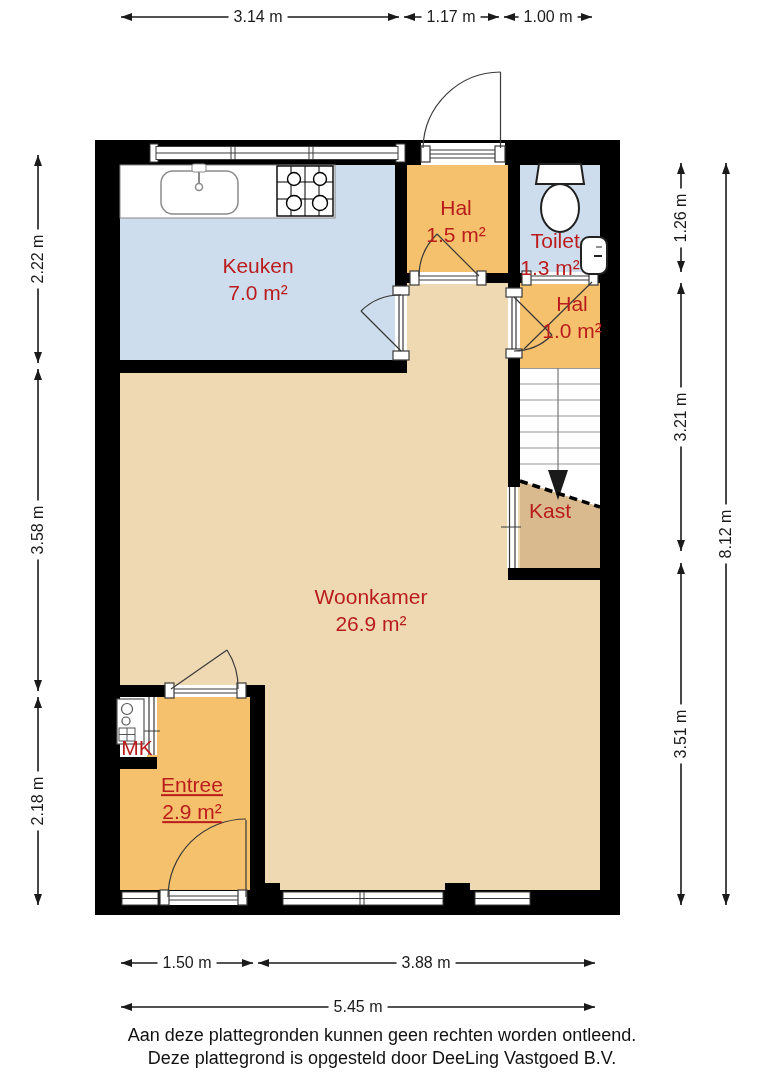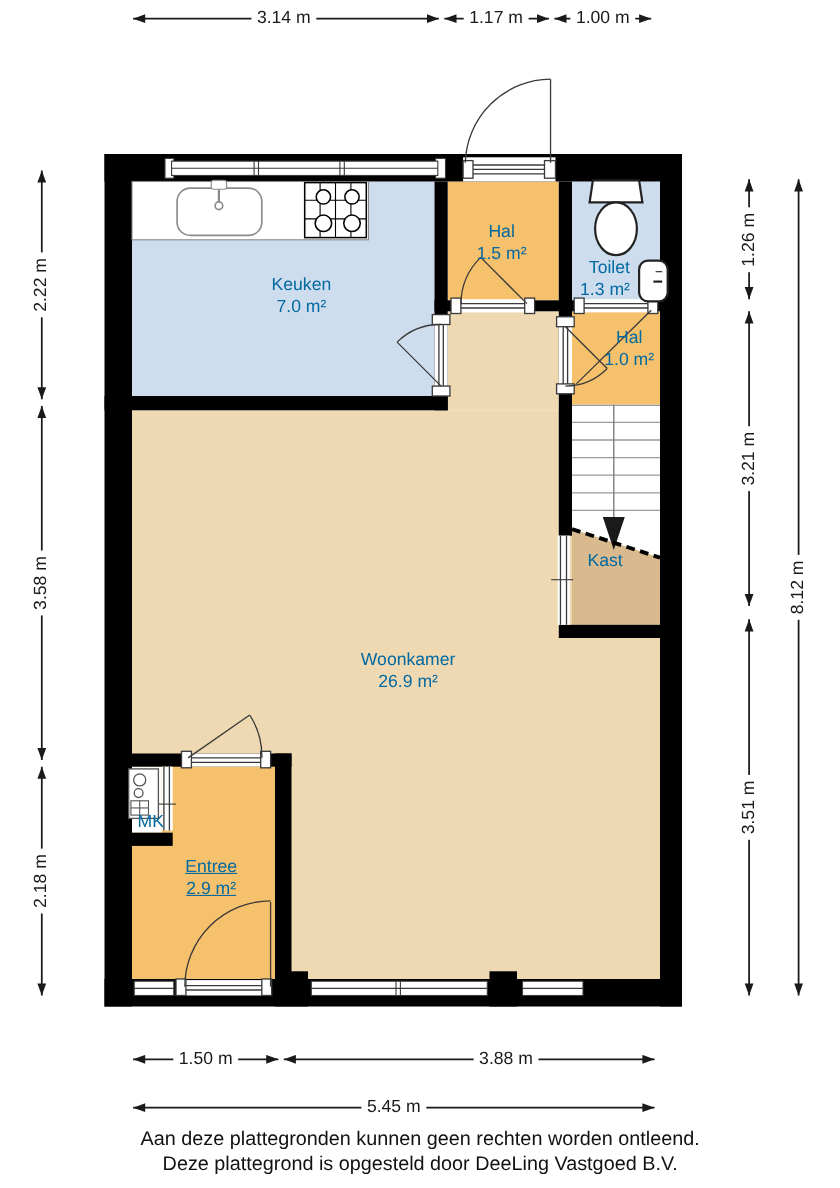--- a/index.html
+++ b/index.html
@@ -9,23 +9,23 @@
     background:#ffffff;
     font-family:"Liberation Sans","DejaVu Sans",sans-serif;
     color:#1a1a1a;
     overflow:hidden;
   }
   .plan-svg{position:absolute;left:0;top:0;}
   .room-label{
     position:absolute;
     transform:translate(-50%,-50%);
     text-align:center;
-    font-size:16px;
+    font-size:21px;
     line-height:1.28;
-    color:#0369a1;
+    color:#b91c1c;
     white-space:nowrap;
     pointer-events:none;
   }
   .dim-label{
     position:absolute;
     transform:translate(-50%,-50%);
     background:#ffffff;
     padding:0 5px;
     font-size:16px;
     color:#1a1a1a;
@@ -279,21 +279,21 @@
 
       <line x1="726" y1="163" x2="726" y2="905" marker-start="url(#arrS)" marker-end="url(#arrE)"></line>
 
       <line x1="121" y1="963" x2="253" y2="963" marker-start="url(#arrS)" marker-end="url(#arrE)"></line>
       <line x1="258" y1="963" x2="595" y2="963" marker-start="url(#arrS)" marker-end="url(#arrE)"></line>
 
       <line x1="121" y1="1007" x2="595" y2="1007" marker-start="url(#arrS)" marker-end="url(#arrE)"></line>
     </g>
   </svg>
 
-  <div class="room-label" style="left:258px;top:270px;margin-left:16px;">
+  <div class="room-label" style="left:258px;top:280px;">
     <div>Keuken</div>
     <div>7.0 m²</div>
   </div>
   <div class="room-label" style="left:456px;top:222px;">
     <div>Hal</div>
     <div>1.5 m²</div>
   </div>
   <div class="room-label" style="left:550px;top:255px;text-align:right;">
     <div>Toilet</div>
     <div>1.3 m²</div>
@@ -324,21 +324,21 @@
   <div class="dim-label vert" style="left:38px;top:259px;">2.22 m</div>
   <div class="dim-label vert" style="left:38px;top:530px;">3.58 m</div>
   <div class="dim-label vert" style="left:38px;top:801px;">2.18 m</div>
 
   <div class="dim-label vert" style="left:681px;top:218px;">1.26 m</div>
   <div class="dim-label vert" style="left:681px;top:417px;">3.21 m</div>
   <div class="dim-label vert" style="left:681px;top:734px;">3.51 m</div>
   <div class="dim-label vert" style="left:726px;top:534px;">8.12 m</div>
 
   <div class="dim-label" style="left:187px;top:963px;">1.50 m</div>
-  <div class="dim-label" style="left:426px;top:963px;margin-left:34px;">3.88 m</div>
+  <div class="dim-label" style="left:426px;top:963px;">3.88 m</div>
   <div class="dim-label" style="left:358px;top:1007px;">5.45 m</div>
 
   <div class="footer">
     <div>Aan deze plattegronden kunnen geen rechten worden ontleend.</div>
     <div>Deze plattegrond is opgesteld door DeeLing Vastgoed B.V.</div>
   </div>
 
 </div>
 
 </body></html>

